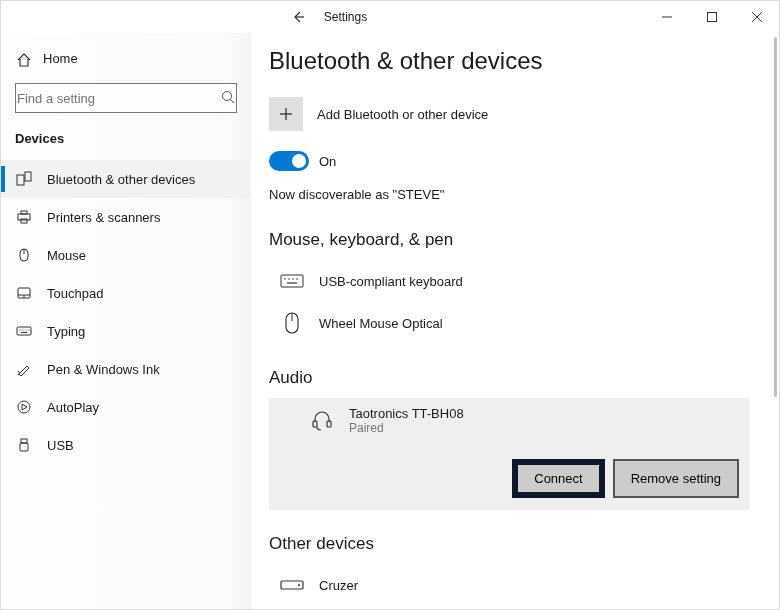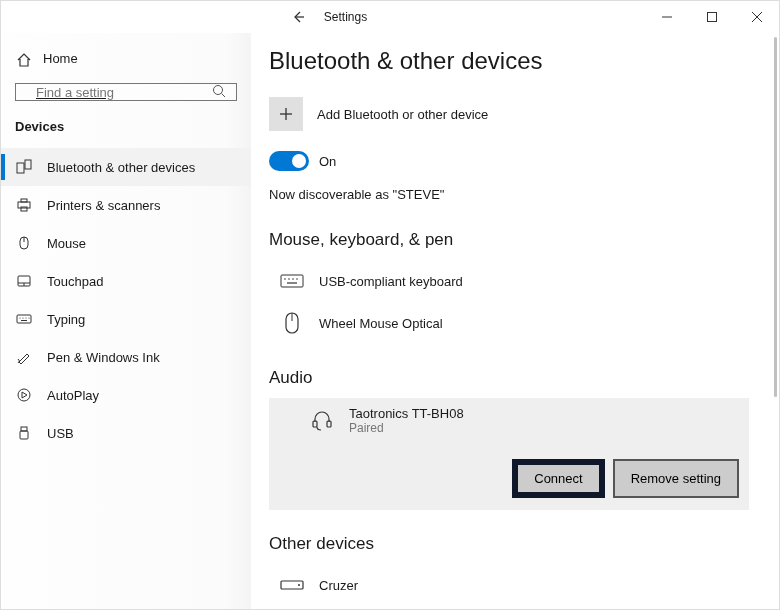--- a/index.html
+++ b/index.html
@@ -55,25 +55,24 @@
   }
   .home-row {
     display: flex; align-items: flex-start;
     gap: 10px;
     padding: 10px 14px;
     cursor: pointer;
   }
   .search-box {
     margin: 4px 14px 12px 14px;
     border: 1px solid #777;
-    height: 18px;
+    height: 30px;
     display: flex; align-items: center;
-    padding: 0 20px;
+    padding: 0 1px;
     background: #fdfdfd;
-    text-decoration: underline;
   }
   .search-box input {
     flex: 1;
     border: none;
     outline: none;
     font-size: 13px;
     background: transparent;
     color: #555;
   }
   .section-label {

